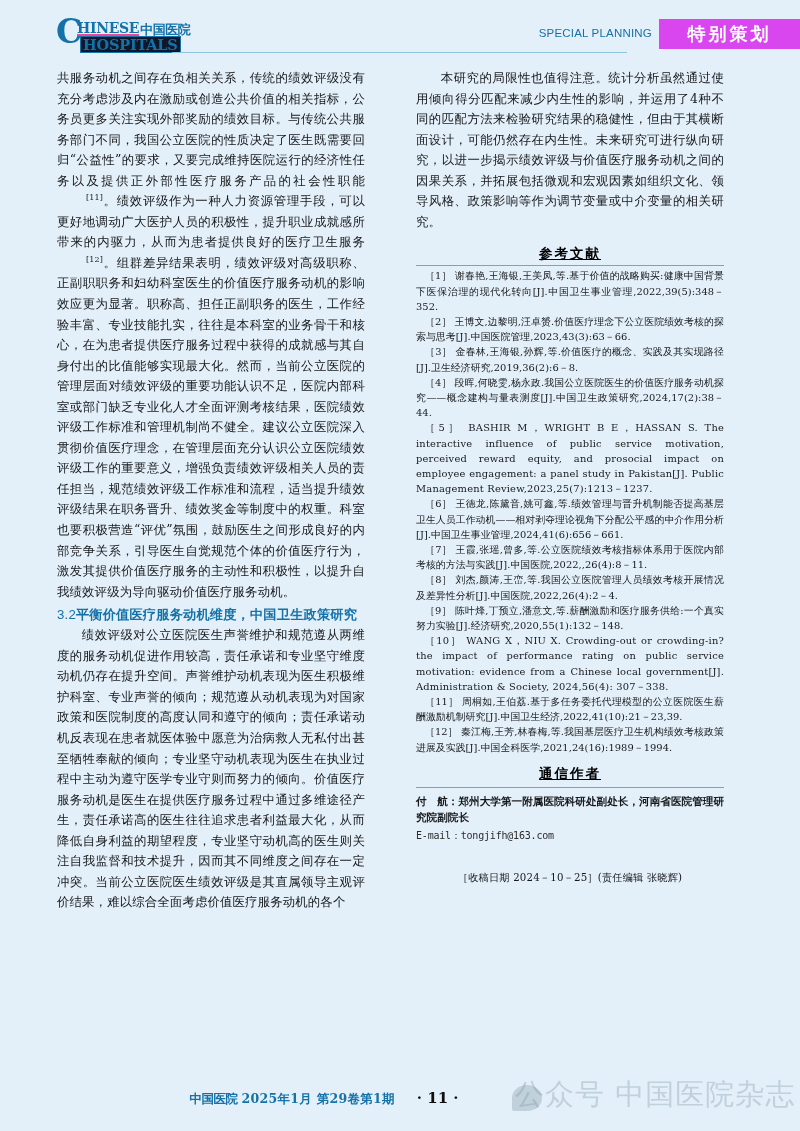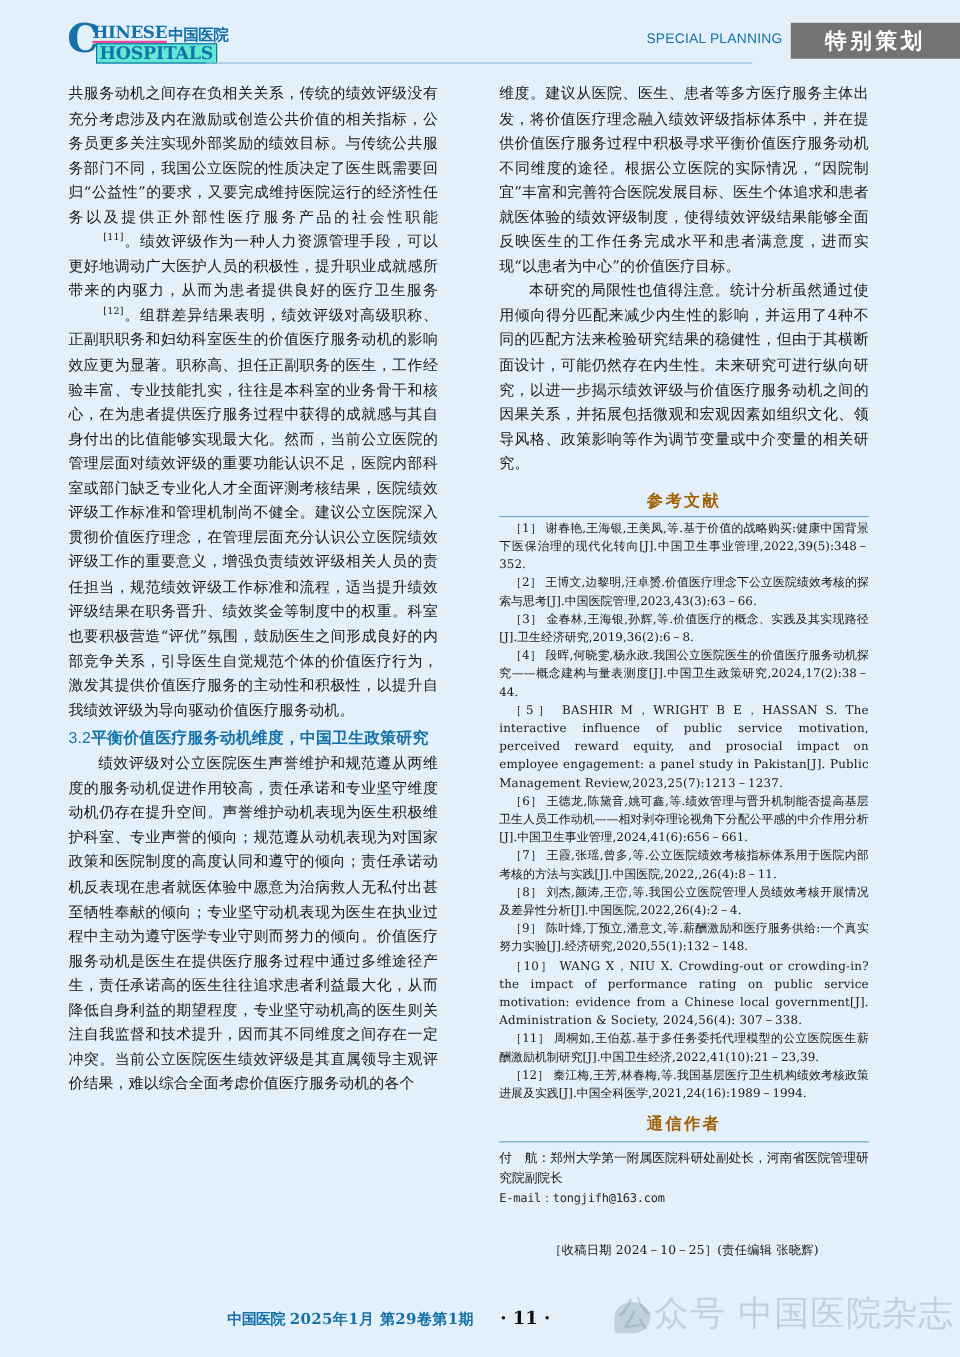--- a/index.html
+++ b/index.html
@@ -68,21 +68,21 @@
   }
   .logo-hospitals {
     position: absolute;
     left: 24px;
     top: 22px;
     font-family: "DejaVu Serif", "Liberation Serif", serif;
     font-size: 14.5px;
     font-weight: 700;
     letter-spacing: -0.2px;
     color: #1572a8;
-    background: #5eead4;
+    background: #0f172a;
     border: 1.5px solid #1572a8;
     padding: 0 2px;
     line-height: 15px;
   }
   .header-rule {
     position: absolute;
     left: 172px;
     top: 52px;
     width: 455px;
     height: 1px;
@@ -97,21 +97,21 @@
     letter-spacing: 0.2px;
     color: #1572a8;
     white-space: nowrap;
   }
   .header-badge {
     position: absolute;
     right: 0px;
     top: 19px;
     width: 141px;
     height: 30px;
-    background: #737373;
+    background: #d946ef;
     color: #ffffff;
     font-family: "DejaVu Serif", "Liberation Serif", serif;
     font-size: 18px;
     font-weight: 700;
     letter-spacing: 3px;
     display: flex;
     align-items: center;
     justify-content: center;
   }
 
@@ -166,23 +166,24 @@
     margin-right: 0;
   }
 
   
   .ref-title, .corr-title {
     margin: 0;
     text-align: center;
     font-family: "DejaVu Serif", "Liberation Serif", serif;
     font-size: 13.5px;
     font-weight: 700;
-    color: #a16207;
+    color: #000000;
     letter-spacing: 2px;
     line-height: 24px;
+    text-decoration: underline;
   }
   .rule-thin {
     width: 100%;
     height: 1px;
     background: #6aa9cc;
   }
   .ref-list {
     margin: 2px 0 0 0;
     padding: 0;
     list-style: none;
@@ -207,21 +208,21 @@
   .corr-rule-top {
     width: 100%;
     height: 1px;
     background: #6aa9cc;
     margin-top: 2px;
   }
   .corr-body {
     margin: 5px 0 0 0;
     font-family: "DejaVu Serif", "Liberation Serif", serif;
     font-size: 10.6px;
-    font-weight: 400;
+    font-weight: 700;
     line-height: 16.5px;
     color: #16181a;
     text-align: justify;
   }
   .corr-email {
     margin: 2px 0 0 0;
     font-family: "DejaVu Sans Mono", "Liberation Mono", monospace;
     font-size: 10px;
     line-height: 15px;
     color: #2b2b2b;
@@ -319,21 +320,20 @@
 
     <p class="body-par"><span>共服务动机之间存在负相关关系，传统的绩效评级没有充分考虑涉及内在激励或创造公共价值的相关指标，公务员更多关注实现外部奖励的绩效目标。与传统公共服务部门不同，我国公立医院的性质决定了医生既需要回归“公益性”的要求，又要完成维持医院运行的经济性任务以及提供正外部性医疗服务产品的社会性职能</span><sup class="ref-sup">[11]</sup><span>。绩效评级作为一种人力资源管理手段，可以更好地调动广大医护人员的积极性，提升职业成就感所带来的内驱力，从而为患者提供良好的医疗卫生服务</span><sup class="ref-sup">[12]</sup><span>。组群差异结果表明，绩效评级对高级职称、正副职职务和妇幼科室医生的价值医疗服务动机的影响效应更为显著。职称高、担任正副职务的医生，工作经验丰富、专业技能扎实，往往是本科室的业务骨干和核心，在为患者提供医疗服务过程中获得的成就感与其自身付出的比值能够实现最大化。然而，当前公立医院的管理层面对绩效评级的重要功能认识不足，医院内部科室或部门缺乏专业化人才全面评测考核结果，医院绩效评级工作标准和管理机制尚不健全。建议公立医院深入贯彻价值医疗理念，在管理层面充分认识公立医院绩效评级工作的重要意义，增强负责绩效评级相关人员的责任担当，规范绩效评级工作标准和流程，适当提升绩效评级结果在职务晋升、绩效奖金等制度中的权重。科室也要积极营造“评优”氛围，鼓励医生之间形成良好的内部竞争关系，引导医生自觉规范个体的价值医疗行为，激发其提供价值医疗服务的主动性和积极性，以提升自我绩效评级为导向驱动价值医疗服务动机。</span></p>
 
     <h3 class="sec-head"><span class="sec-num">3.2</span><span>平衡价值医疗服务动机维度，中国卫生政策研究</span></h3>
 
     <p class="body-par indent">绩效评级对公立医院医生声誉维护和规范遵从两维度的服务动机促进作用较高，责任承诺和专业坚守维度动机仍存在提升空间。声誉维护动机表现为医生积极维护科室、专业声誉的倾向；规范遵从动机表现为对国家政策和医院制度的高度认同和遵守的倾向；责任承诺动机反表现在患者就医体验中愿意为治病救人无私付出甚至牺牲奉献的倾向；专业坚守动机表现为医生在执业过程中主动为遵守医学专业守则而努力的倾向。价值医疗服务动机是医生在提供医疗服务过程中通过多维途径产生，责任承诺高的医生往往追求患者利益最大化，从而降低自身利益的期望程度，专业坚守动机高的医生则关注自我监督和技术提升，因而其不同维度之间存在一定冲突。当前公立医院医生绩效评级是其直属领导主观评价结果，难以综合全面考虑价值医疗服务动机的各个</p>
   </div>
 
   <div class="col col-right">
 
-    <p class="body-par">维度。建议从医院、医生、患者等多方医疗服务主体出发，将价值医疗理念融入绩效评级指标体系中，并在提供价值医疗服务过程中积极寻求平衡价值医疗服务动机不同维度的途径。根据公立医院的实际情况，“因院制宜”丰富和完善符合医院发展目标、医生个体追求和患者就医体验的绩效评级制度，使得绩效评级结果能够全面反映医生的工作任务完成水平和患者满意度，进而实现“以患者为中心”的价值医疗目标。</p>
 
     <p class="body-par indent">本研究的局限性也值得注意。统计分析虽然通过使用倾向得分匹配来减少内生性的影响，并运用了4种不同的匹配方法来检验研究结果的稳健性，但由于其横断面设计，可能仍然存在内生性。未来研究可进行纵向研究，以进一步揭示绩效评级与价值医疗服务动机之间的因果关系，并拓展包括微观和宏观因素如组织文化、领导风格、政策影响等作为调节变量或中介变量的相关研究。</p>
 
     <div style="margin-top:9px;">
       <div class="ref-title">参考文献</div>
       <div class="rule-thin"></div>
       <ul class="ref-list">
         <li>［1］ 谢春艳,王海银,王美凤,等.基于价值的战略购买:健康中国背景下医保治理的现代化转向[J].中国卫生事业管理,2022,39(5):348－352.</li>
         <li>［2］ 王博文,边黎明,汪卓赟.价值医疗理念下公立医院绩效考核的探索与思考[J].中国医院管理,2023,43(3):63－66.</li>
         <li>［3］ 金春林,王海银,孙辉,等.价值医疗的概念、实践及其实现路径[J].卫生经济研究,2019,36(2):6－8.</li>

